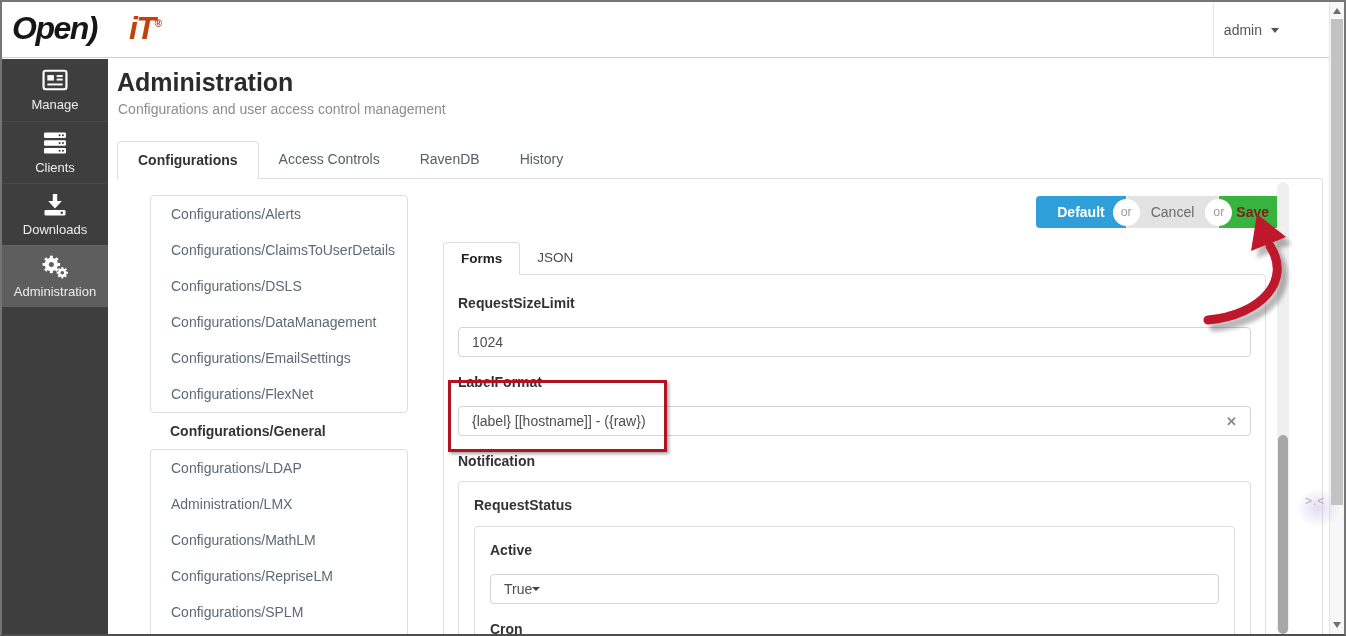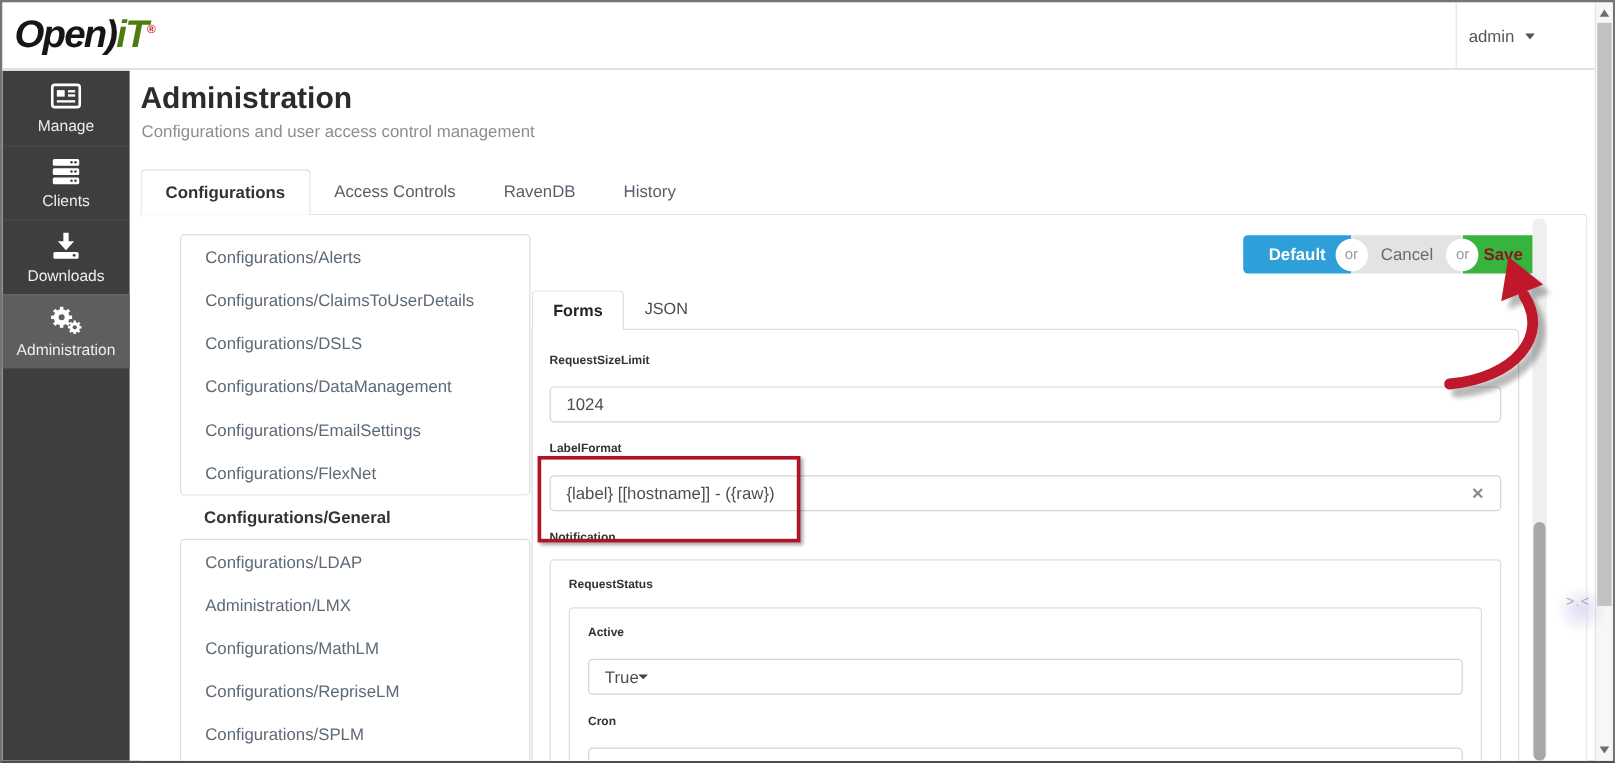--- a/index.html
+++ b/index.html
@@ -6,21 +6,21 @@
   html,body { width:1346px; height:636px; overflow:hidden; }
   body { font-family:"Liberation Sans", sans-serif; background:#fff; }
   #frame { position:relative; width:1346px; height:636px; border:2px solid #757575;
            border-bottom-color:#4e4e4e; background:#fff; overflow:hidden; }
 
   
   .header { position:absolute; left:0; top:0; width:1327px; height:56px; background:#fff;
             border-bottom:1px solid #cfcfcf; z-index:20; }
   .logo { position:absolute; left:10px; top:8px; font-style:italic; font-weight:bold;
           font-size:32px; letter-spacing:-1.5px; color:#161616; }
-  .logo .red { color:#4d7c0f; }
+  .logo .red { color:#c2410c;padding-left:32px; }
   .logo .reg { font-size:10px; color:#cb1d25; vertical-align:super; letter-spacing:0; }
   .header-sep { position:absolute; left:1211px; top:0; height:56px; border-left:1px solid #e4e4e4; }
   .user-menu { position:absolute; right:50px; top:0; height:56px; display:flex; align-items:center;
                gap:9px; color:#555; font-size:14px; cursor:pointer; }
   .caret-down { width:0; height:0; border-left:4.5px solid transparent; border-right:4.5px solid transparent;
                 border-top:5px solid #555; display:inline-block; }
 
   
   .sidebar { position:absolute; left:0; top:57px; width:106px; height:575px; background:#3e3e3e; z-index:15; }
   .sb-item { --ibg:#3e3e3e; height:62px; display:flex; flex-direction:column; align-items:center;
@@ -39,21 +39,21 @@
   .nav-tab { padding:10px 20px; font-size:14px; color:#55606b; cursor:pointer; height:38px; }
   .nav-tab.active { background:#fff; border:1px solid #ddd; border-bottom:none; border-radius:4px 4px 0 0;
                     font-weight:bold; color:#333; }
 
   
   .tab-content { position:absolute; left:115px; top:176px; width:1206px; height:456px;
                  border-top:1px solid #ddd; border-right:1px solid #ddd; border-radius:0 4px 0 0;
                  overflow:hidden; background:#fff; z-index:2; }
 
   
-  .cfg-box { position:absolute; left:33px; width:292px; border:1px solid #ddd; border-radius:4px; background:#fff; }
+  .cfg-box { position:absolute; left:33px; width:258px; border:1px solid #ddd; border-radius:4px; background:#fff; }
   .cfg-box.top { top:16px; }
   .cfg-box.bottom { top:270px; height:190px; }
   .cfg-item { height:36px; display:flex; align-items:center; padding-left:20px; font-size:14px;
               color:#5d6975; cursor:pointer; }
   .cfg-selected { position:absolute; left:33px; top:234px; width:300px; height:36px; background:#fff;
                   display:flex; align-items:center; padding-left:20px; font-size:14px; font-weight:bold;
                   color:#333; cursor:pointer; }
 
   
   .btn-bar { position:absolute; top:17px; right:36px; height:32px; display:flex; align-items:center;margin-left:22px; }
@@ -64,21 +64,21 @@
   .or-circle { width:27px; height:27px; border-radius:50%; background:#fff; color:#9c9c9c; font-size:12.5px;
                display:flex; align-items:center; justify-content:center; margin:0 -13px; z-index:2; }
 
   
   .form-tabs { position:absolute; left:326px; top:63px; display:flex; z-index:4; }
   .form-tab { height:33px; padding:8px 17px; font-size:13.5px; color:#4a4a4a; cursor:pointer; }
   .form-tab.active { background:#fff; border:1px solid #ddd; border-bottom:none; border-radius:4px 4px 0 0;
                      font-weight:bold; color:#222; }
   .form-card { position:absolute; left:326px; top:95px; width:823px; height:400px; background:#fff;
                border:1px solid #ddd; border-radius:0 4px 4px 4px; padding:4px 14px 0; }
-  .fld-label { font-size:10px; font-weight:bold; color:#333; }
+  .fld-label { font-size:14px; font-weight:bold; color:#333; }
   .fld-input { height:30px; width:100%; background:#fff; border:1px solid #d4d4d4; border-radius:4px;
                display:flex; align-items:center; padding:0 13px; font-size:14px; color:#4f4f4f;
                position:relative; cursor:text; }
   .mt16 { margin-top:16px; } .mt17 { margin-top:17px; } .mt5 { margin-top:16px; } .mt12 { margin-top:12px; }
   .clear-x { position:absolute; right:13px; top:7px; color:#8a8a8a; font-size:13px; font-weight:bold; cursor:pointer; }
   .sub-card { border:1px solid #ddd; border-radius:4px; padding:15px; background:#fff; }
   .notif-card { height:330px; }
   .req-card { height:230px; margin-top:13px; }
   .select-box { cursor:pointer; }
   .select-caret { width:0; height:0; border-left:4px solid transparent; border-right:4px solid transparent;

